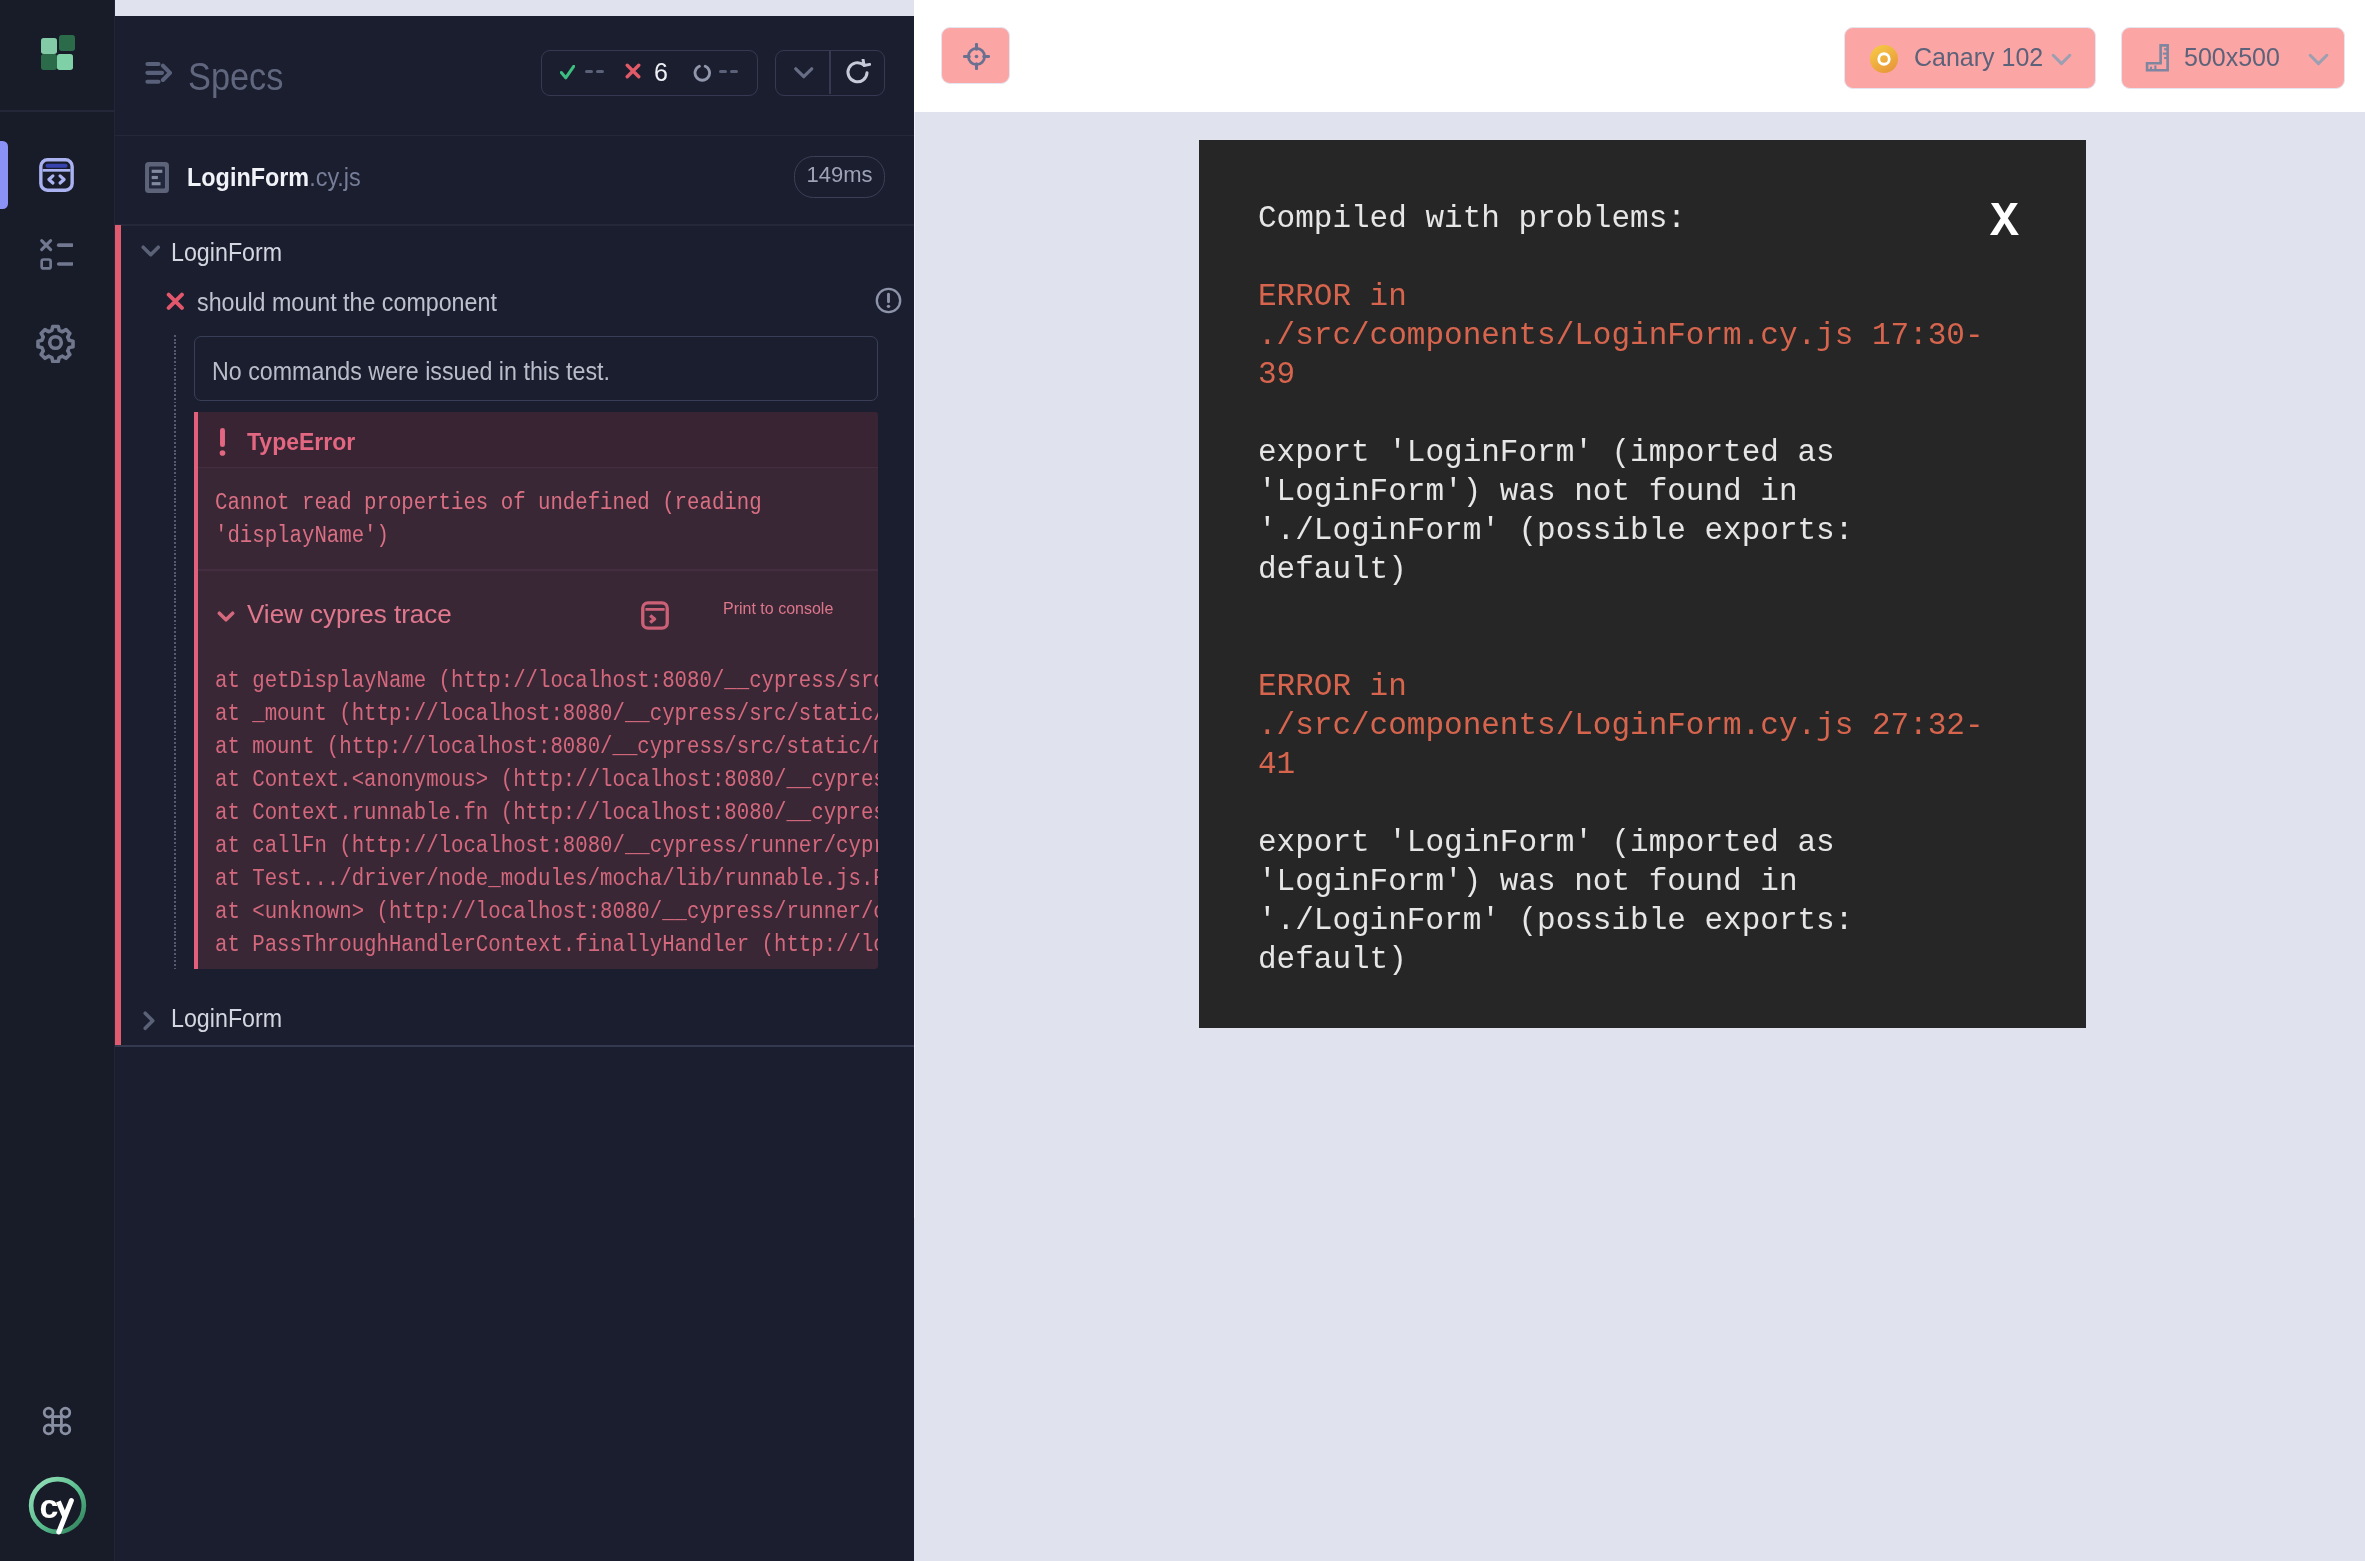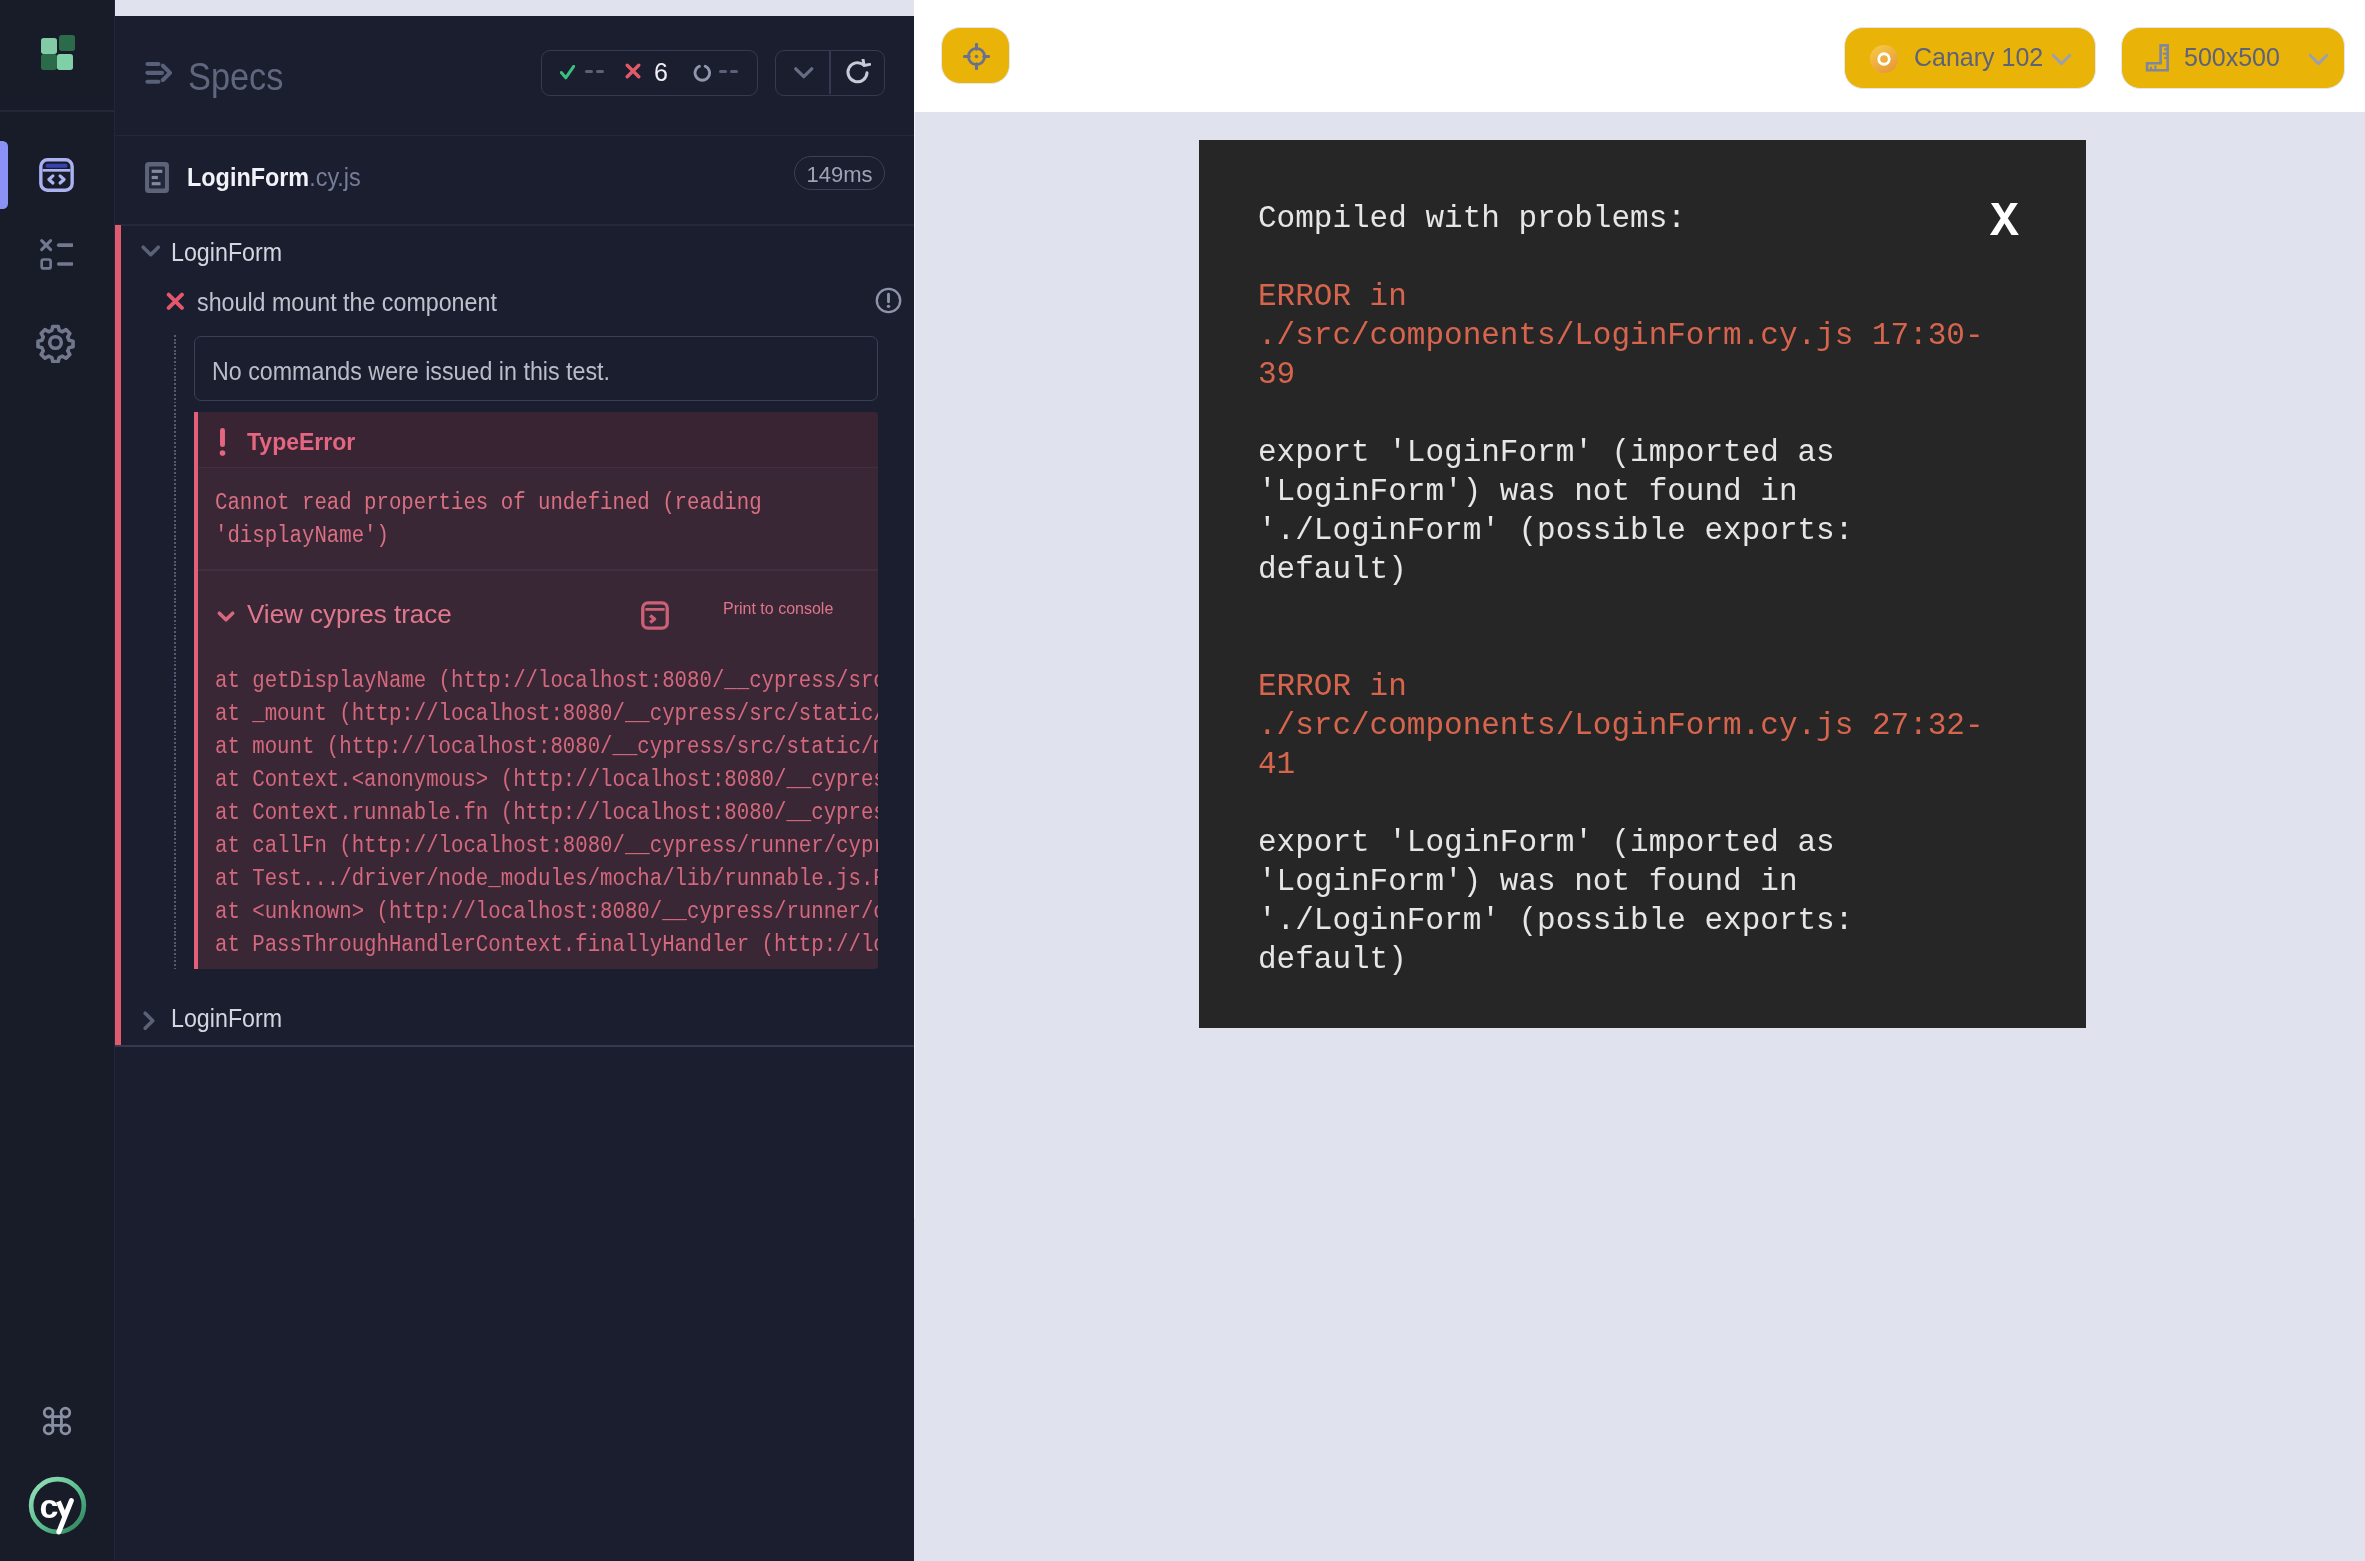--- a/index.html
+++ b/index.html
@@ -17,21 +17,21 @@
   #reporter { position:absolute; left:115px; top:16px; width:799px; height:1562px; background:#1b1e2e; }
   #rep-head { position:absolute; left:0; top:0; width:799px; height:120px; border-bottom:1.8px solid #242839; }
   #specs-label { position:absolute; left:73px; top:39px; font-size:39px; color:#5f667e; transform:scaleX(0.88); transform-origin:0 50%; }
   #statbox { position:absolute; left:426px; top:34px; width:217px; height:46px; border:1.8px solid #353a52; border-radius:9px; }
   #btngroup { position:absolute; left:660px; top:34px; width:110px; height:46px; border:1.8px solid #353a52; border-radius:9px; }
   #btngroup .sep { position:absolute; left:53px; top:0; width:1.8px; height:43px; background:#353a52; }
 
   #specrow-icon { position:absolute; left:30px; top:146px; }
   #specname { position:absolute; left:72px; top:146px; font-size:26px; font-weight:bold; color:#f2f3f9; transform:scaleX(0.9); transform-origin:0 50%; }
   #specname span { font-weight:normal; color:#767d99; }
-  #pill { position:absolute; left:679px; top:140px; width:91px; height:34px; border:1.8px solid #3b4057; border-radius:19.5px; color:#9da2b6; font-size:22px; text-align:center; line-height:35px; }
+  #pill { position:absolute; left:679px; top:140px; width:91px; height:42px; border:1.8px solid #3b4057; border-radius:19.5px; color:#9da2b6; font-size:22px; text-align:center; line-height:35px; }
   #rep-divider2 { position:absolute; left:0; top:208px; width:799px; height:1.8px; background:#242839; }
 
   #redbar { position:absolute; left:0; top:209px; width:6.2px; height:820px; background:#e15b6e; }
   #suite1-chev { position:absolute; left:26px; top:229px; }
   #suite1 { position:absolute; left:56px; top:222px; font-size:25px; color:#d3d6e0; transform:scaleX(0.93); transform-origin:0 50%; }
   #fail-x { position:absolute; left:51px; top:276px; }
   #testtitle { position:absolute; left:82px; top:272px; font-size:25px; color:#bec2ce; transform:scaleX(0.93); transform-origin:0 50%; }
   #attempt-ic { position:absolute; left:760px; top:271px; }
 
   #dotline { position:absolute; left:59px; top:319px; width:1.8px; height:634px; background:repeating-linear-gradient(to bottom,#555a70 0 1.9px, transparent 1.9px 3.7px); }
@@ -50,21 +50,21 @@
   #ptc-ic { position:absolute; left:443px; top:189px; }
   #ptc { position:absolute; left:485px; top:188px; font-size:16px; color:#dd768b;margin-left:40px; }
   #stack { position:absolute; left:17px; top:253px; font-family:"Liberation Mono", monospace; font-size:23px; line-height:33px; color:#d4687d; white-space:pre; transform:scaleX(0.9); transform-origin:0 0; }
 
   #suite2-chev { position:absolute; left:27.5px; top:995px; }
   #suite2 { position:absolute; left:56px; top:988px; font-size:25px; color:#d3d6e0; transform:scaleX(0.93); transform-origin:0 50%; }
   #rep-divider3 { position:absolute; left:0; top:1029px; width:799px; height:1.8px; background:#343950; }
 
   
   #rhead { position:absolute; left:914px; top:0; width:1452px; height:112px; background:#ffffff; }
-  .hbtn { position:absolute; top:27px; height:62px; border:1.8px solid #e3e6f1; border-radius:19px; background:#eab308; }
+  .hbtn { position:absolute; top:27px; height:62px; border:1.8px solid #e3e6f1; border-radius:9px; background:#fca5a5; }
   #selbtn { left:27px; width:69px; height:57px; }
   #canarybtn { left:930px; width:252px; }
   #sizebtn { left:1207px; width:224px;text-align:right; }
   .hbtn .txt { position:absolute; font-size:25px; color:#5c627a; top:15px; }
 
   #viewport { position:absolute; left:914px; top:112px; width:1452px; height:1106px; background:#e0e3ee; border-left:1.8px solid #f2f4f9; }
   #overlay { position:absolute; left:284px; top:27.5px; width:887px; height:888px; background:#262626; }
   #overlay pre { position:absolute; left:59px; top:59px; font-family:"Liberation Mono", monospace; font-size:31px; line-height:39px; color:#e6e6e6; white-space:pre; }
   #overlay pre .err { color:#d7654e; }
   #overlay #xclose { position:absolute; left:791px; top:55px; font-family:"Liberation Mono", monospace; font-weight:bold; font-size:48px; color:#ffffff; }

